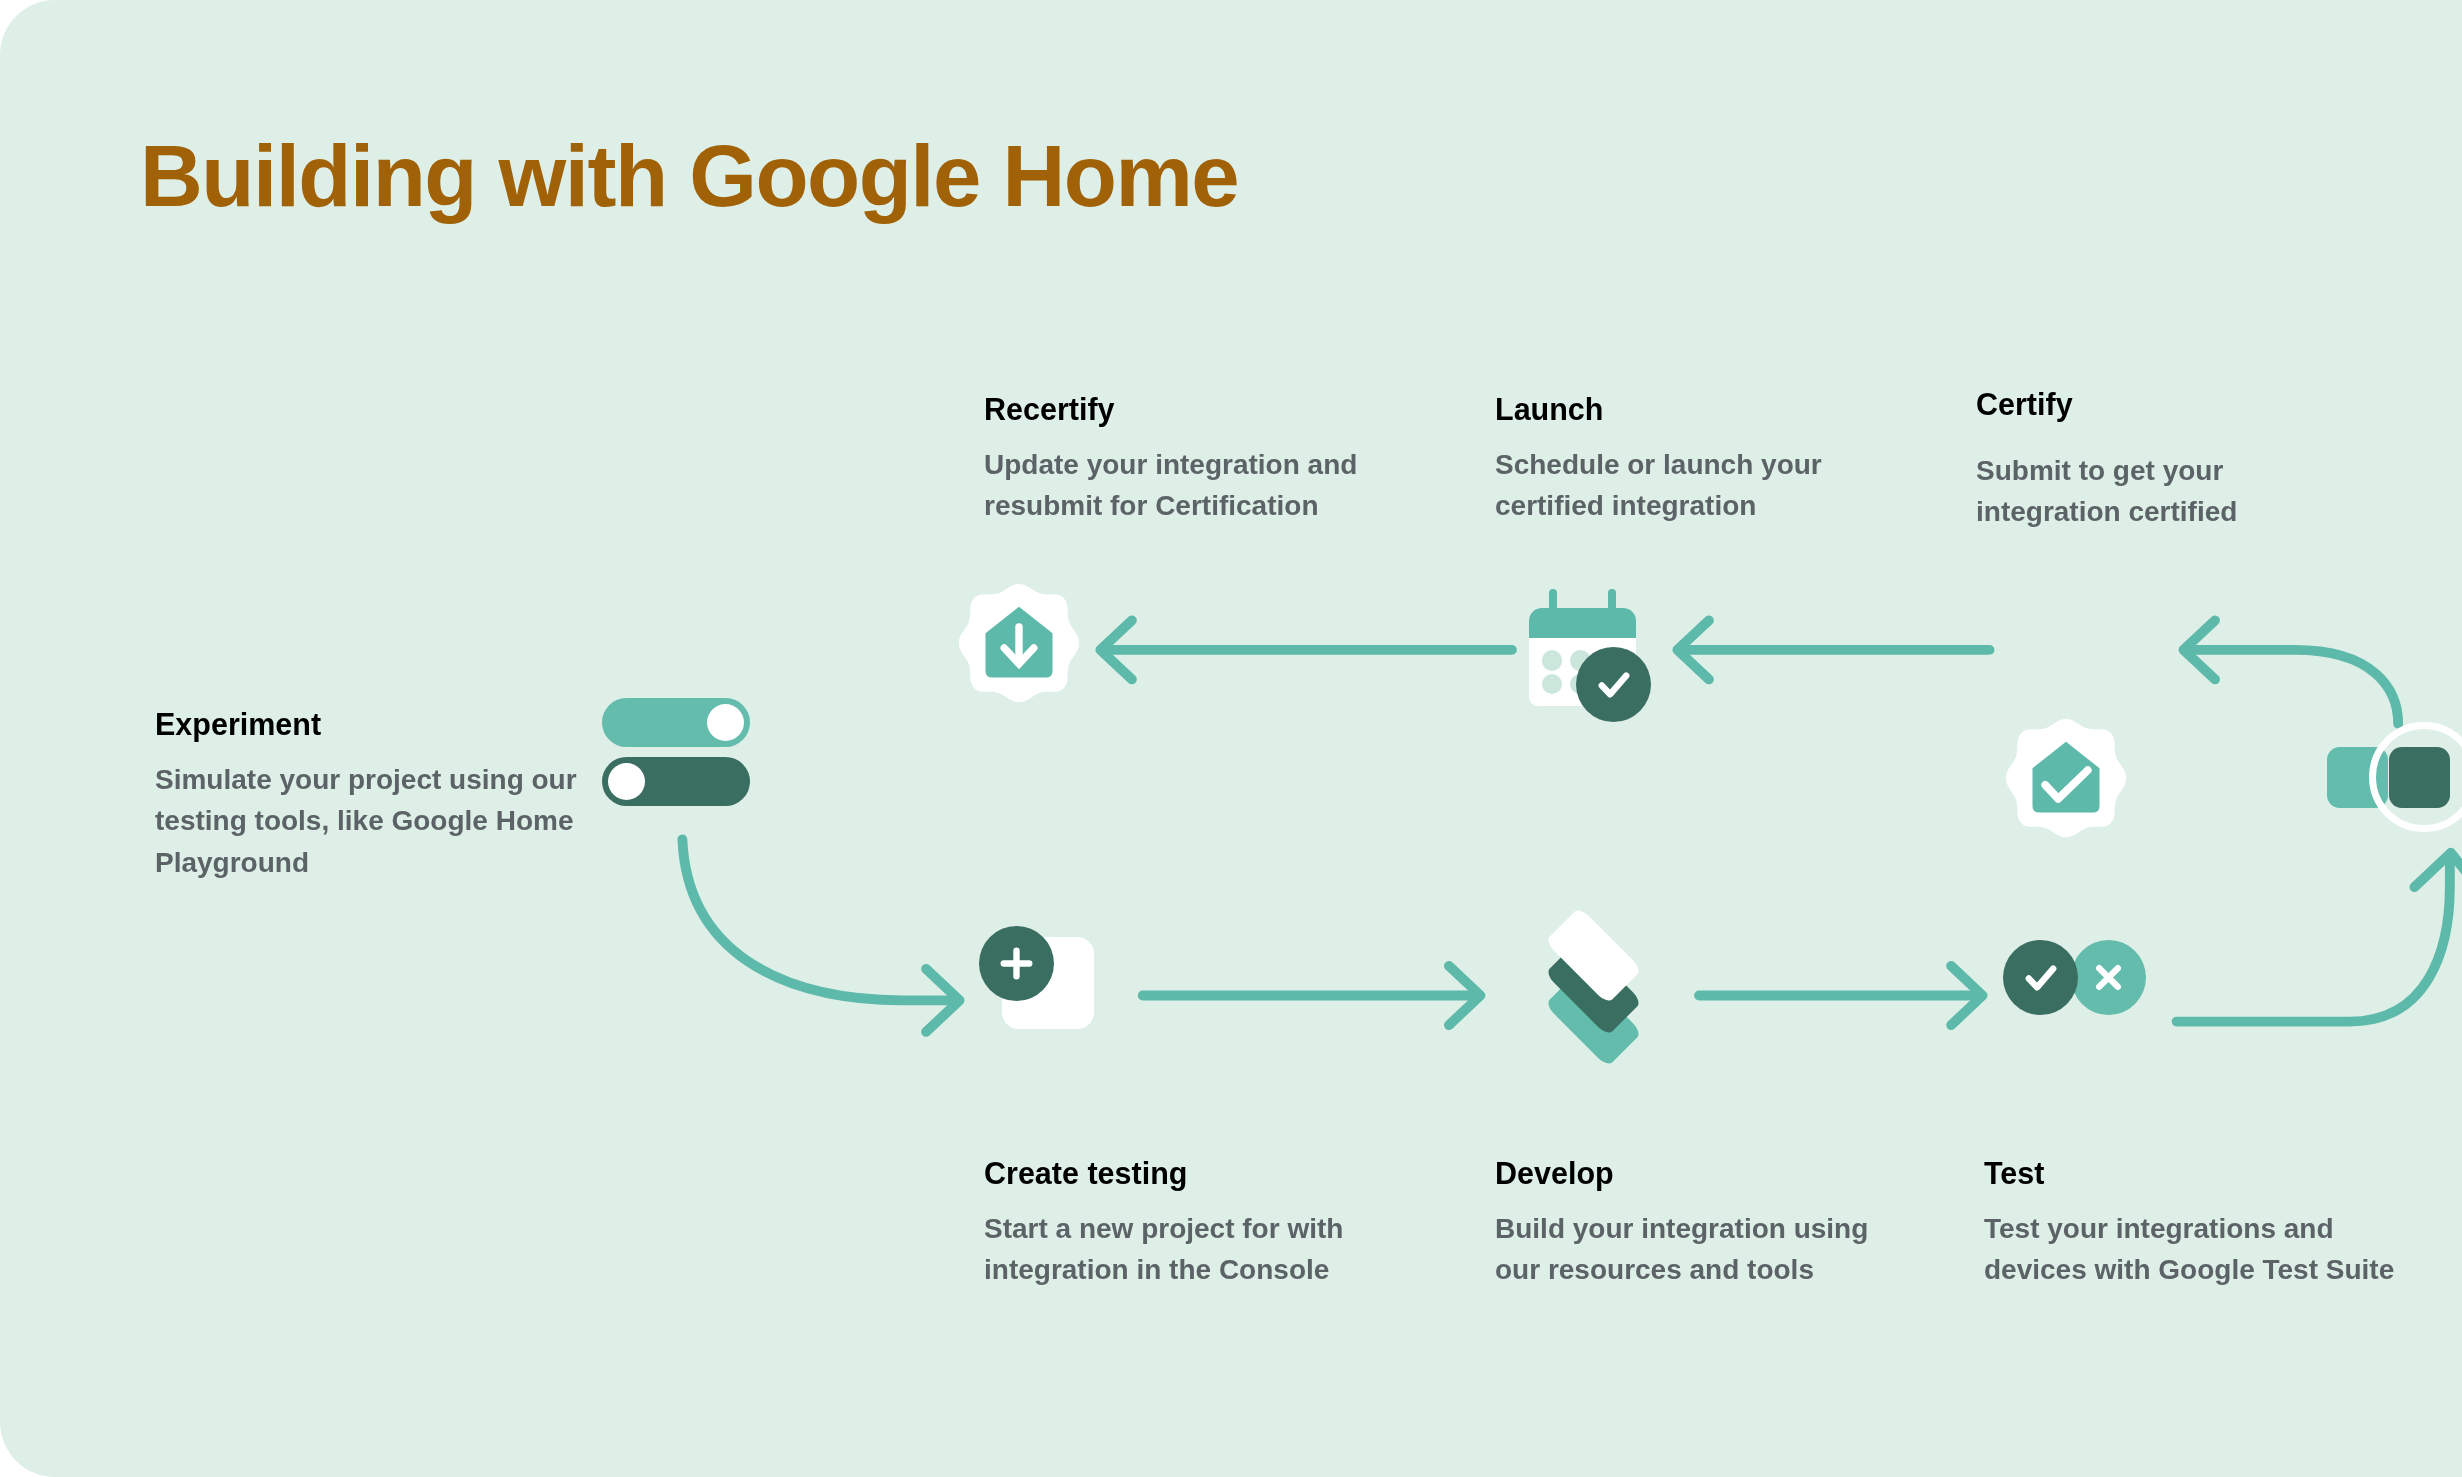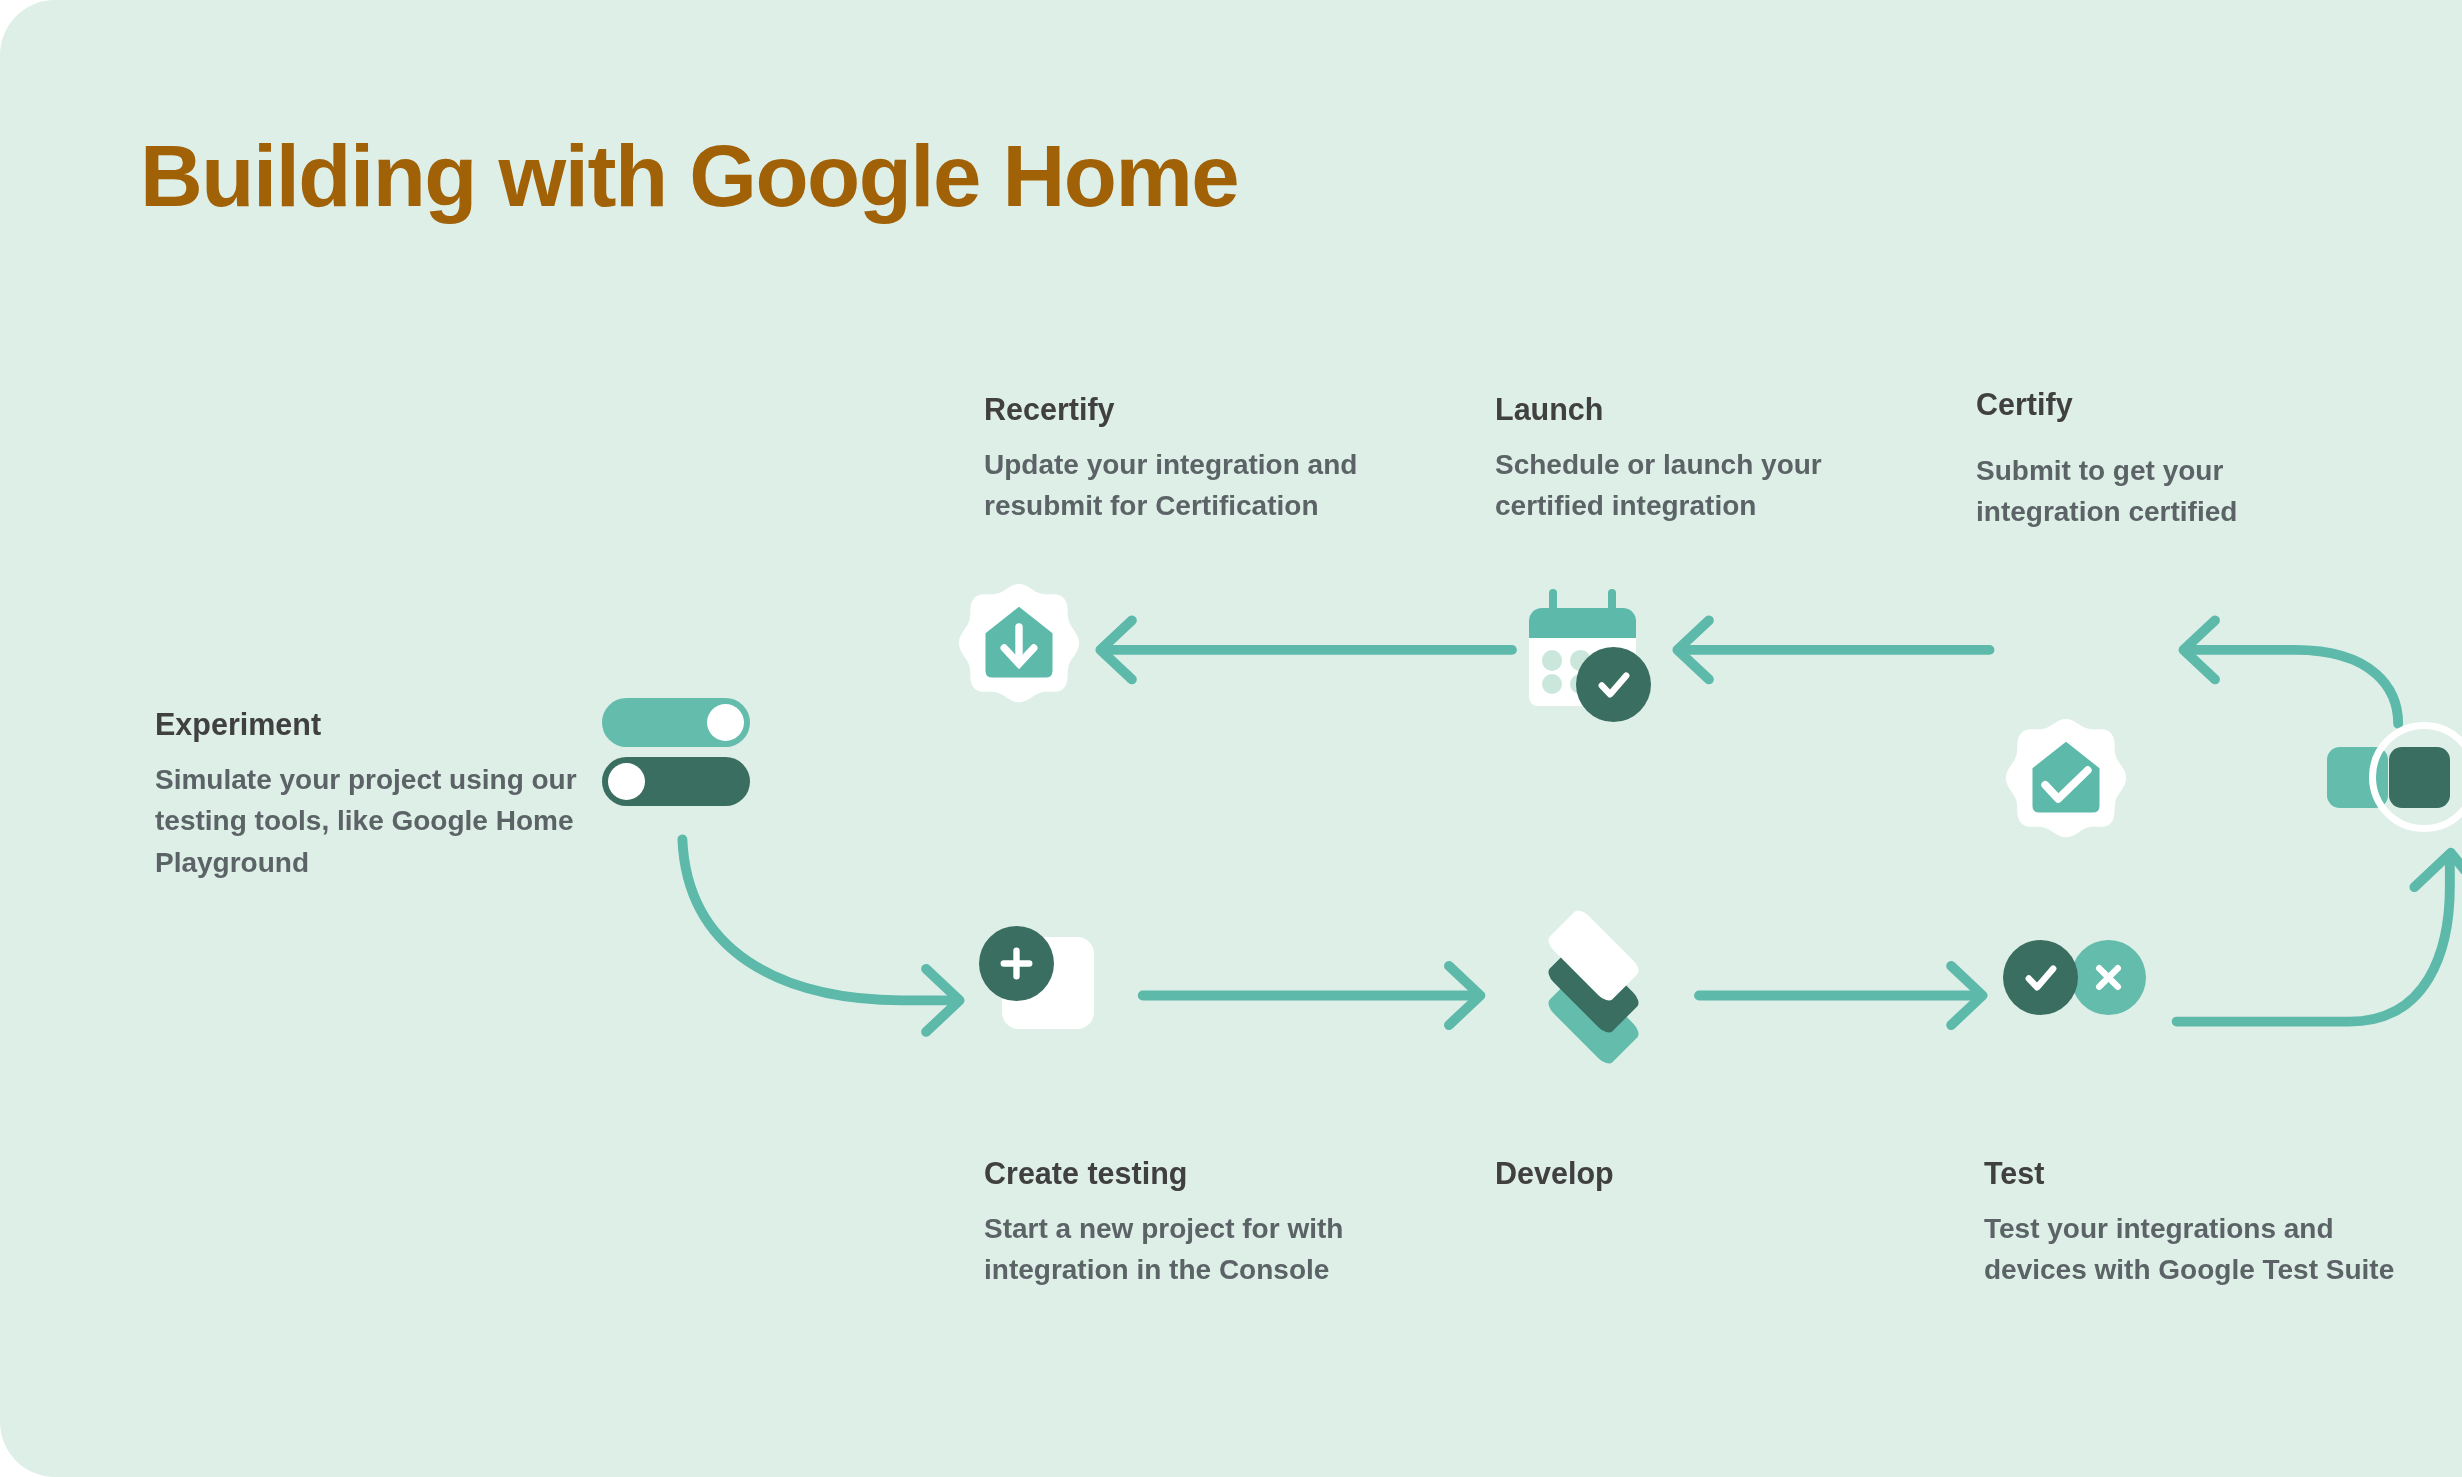--- a/index.html
+++ b/index.html
@@ -50,21 +50,21 @@
     width: 3083px;
     height: 1477px;
     pointer-events: none;
   }
 
   
   .step-text { position: absolute; }
   .step-title {
     font-size: 30.5px;
     font-weight: 700;
-    color: #404040;
+    color: #000000;
     line-height: 1.1;
     white-space: nowrap;
   }
   .step-desc {
     font-size: 28px;
     font-weight: 700;
     color: #5C6366;
     line-height: 1.47;
     margin-top: 17.7px;
   }
@@ -218,20 +218,21 @@
       <div class="step-desc" style="width:428px;">Simulate your project using our testing tools, like Google Home Playground</div>
     </div>
 
     <div class="step-text" style="left:984px; top:1157px; width:394px;">
       <div class="step-title">Create testing</div>
       <div class="step-desc" style="width:394px;">Start a new project for with integration in the Console</div>
     </div>
 
     <div class="step-text" style="left:1495px; top:1157px; width:409px;">
       <div class="step-title">Develop</div>
+      <div class="step-desc" style="width:409px;">Build your integration using our resources and tools</div>
     </div>
 
     <div class="step-text" style="left:1984px; top:1157px; width:458px;">
       <div class="step-title">Test</div>
       <div class="step-desc" style="width:458px;">Test your integrations and devices with Google Test Suite</div>
     </div>
 
     <div class="icon-box" id="icon-experiment">
       <div class="toggle on">
         <div class="knob"></div>

